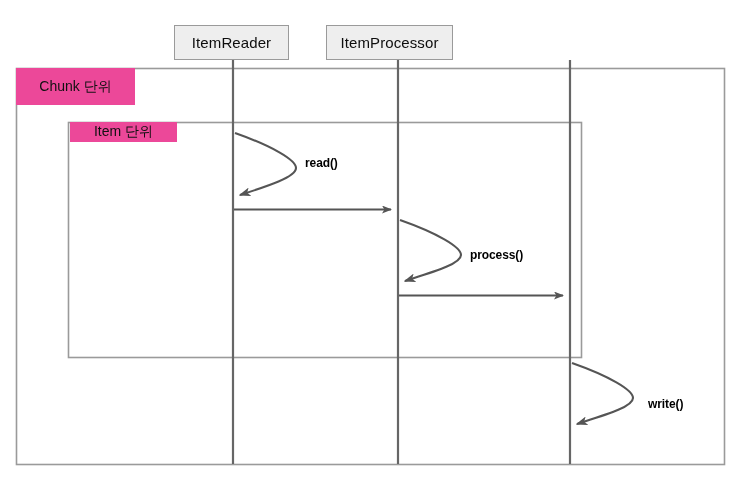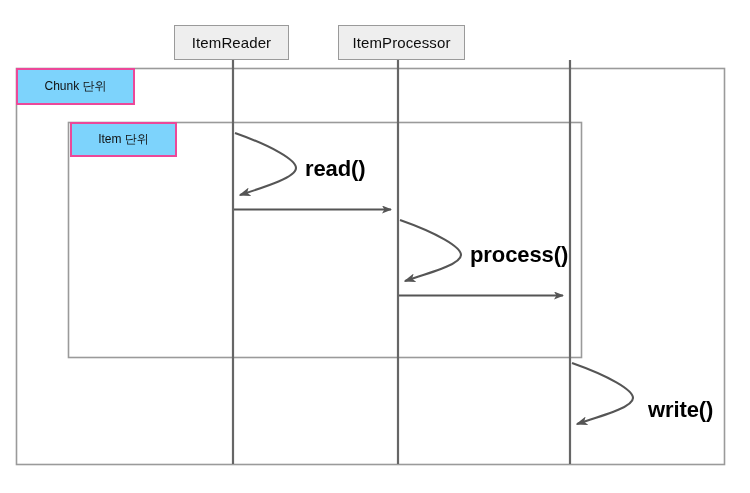--- a/index.html
+++ b/index.html
@@ -37,34 +37,34 @@
     font-size: 15px;
     color: #0d0d0d;
     letter-spacing: 0.1px;
     white-space: nowrap;
   }
 
   
   .frame-label {
     position: absolute;
     box-sizing: border-box;
-    background: #7dd3fc;
-    border: 2px solid #ec4899;
+    background: #ec4899;
+    border: 4px solid #ec4899;
     display: flex;
     align-items: center;
     justify-content: center;
-    font-size: 12px;
+    font-size: 14px;
     color: #111111;
     white-space: nowrap;
   }
 
   
   .msg-label {
     position: absolute;
-    font-size: 22px;
+    font-size: 12px;
     font-weight: bold;
     color: #000000;
     white-space: nowrap;
     letter-spacing: -0.1px;
   }
 </style>
 </head>
 <body>
 
 <div id="canvas">
@@ -95,32 +95,32 @@
 
     <line x1="399" y1="295.5" x2="563" y2="295.5" stroke="#555555" stroke-width="2.1" marker-end="url(#arrowFilled)"></line>
 
     <path d="M572,363 C609,376 633,390 633,398 C633,407 605,415 577,424" fill="none" stroke="#555555" stroke-width="2.1" marker-end="url(#arrowOpen)"></path>
   </svg>
 
   <div class="participant" style="left:174px; top:25px; width:115px; height:35px;">
     <span>ItemReader</span>
   </div>
 
-  <div class="participant" style="left:338px; top:25px; width:127px; height:35px;">
+  <div class="participant" style="left:326px; top:25px; width:127px; height:35px;">
     <span>ItemProcessor</span>
   </div>
 
 
   <div class="frame-label" style="left:16px; top:68px; width:119px; height:37px;">
     <span>Chunk 단위</span>
   </div>
 
-  <div class="frame-label" style="left:70px; top:122px; width:107px; height:35px;">
+  <div class="frame-label" style="left:70px; top:122px; width:107px; height:20px;">
     <span>Item 단위</span>
   </div>
 
   <div class="msg-label" style="left:305px; top:156px;">read()</div>
 
-  <div class="msg-label" style="left:470px; top:242px;">process()</div>
+  <div class="msg-label" style="left:470px; top:248px;">process()</div>
 
   <div class="msg-label" style="left:648px; top:385px;margin-top:12px;">write()</div>
 
 </div>
 
 </body></html>

